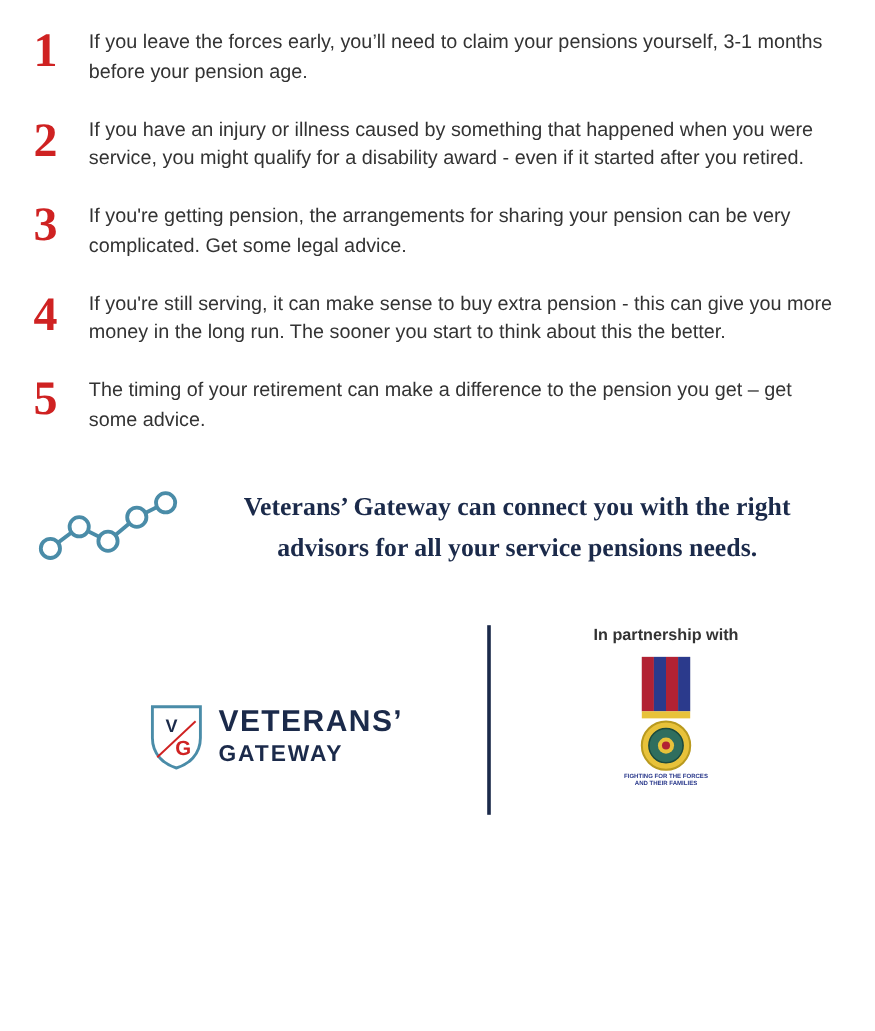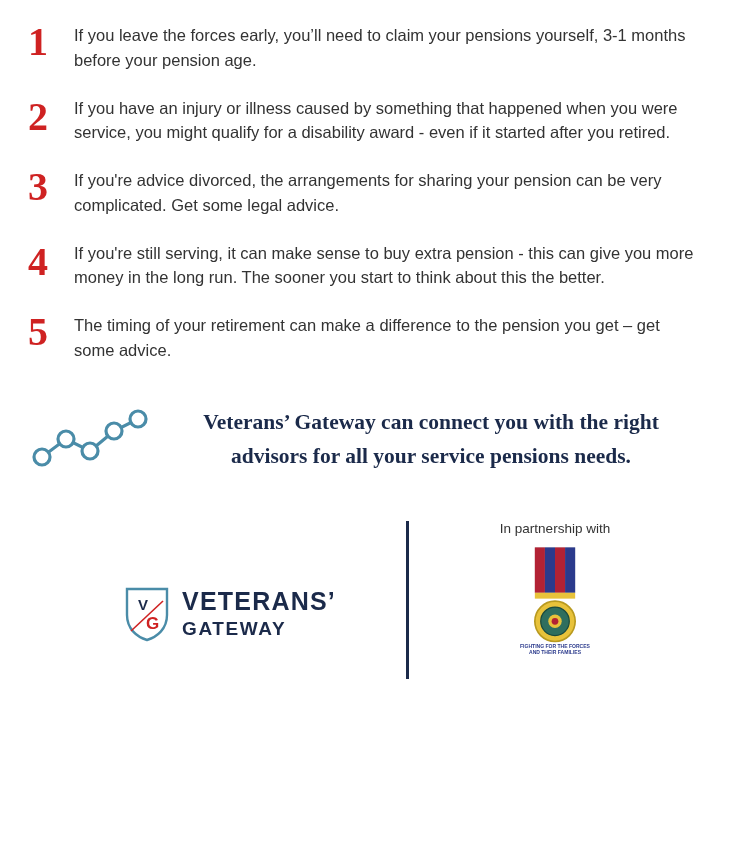--- a/index.html
+++ b/index.html
@@ -138,20 +138,21 @@
 
   .footer-right {
     width: 240px;
     padding-top: 10px;
     text-align: center;
   }
   .partnership-label {
     font-size: 13.5px;
     color: #333333;
     margin-bottom: 10px;
+    font-weight: bold;
   }
   .medal {
     width: 100%;
     display: flex;
     justify-content: center;
   }
   .medal svg { display: block; }
 </style>
 </head>
 <body>
@@ -163,21 +164,21 @@
     <div class="tip-text">If you leave the forces early, you’ll need to claim your pensions yourself, 3-1 months before your pension age.</div>
   </div>
 
   <div class="tip-row">
     <div class="tip-number nudge">2</div>
     <div class="tip-text">If you have an injury or illness caused by something that happened when you were service, you might qualify for a disability award - even if it started after you retired.</div>
   </div>
 
   <div class="tip-row">
     <div class="tip-number">3</div>
-    <div class="tip-text">If you're advice divorced, the arrangements for sharing your pension can be very complicated. Get some legal advice.</div>
+    <div class="tip-text">If you're getting pension, the arrangements for sharing your pension can be very complicated. Get some legal advice.</div>
   </div>
 
   <div class="tip-row">
     <div class="tip-number nudge">4</div>
     <div class="tip-text">If you're still serving, it can make sense to buy extra pension - this can give you more money in the long run. The sooner you start to think about this the better.</div>
   </div>
 
   <div class="tip-row">
     <div class="tip-number">5</div>
     <div class="tip-text">The timing of your retirement can make a difference to the pension you get – get some advice.</div>

